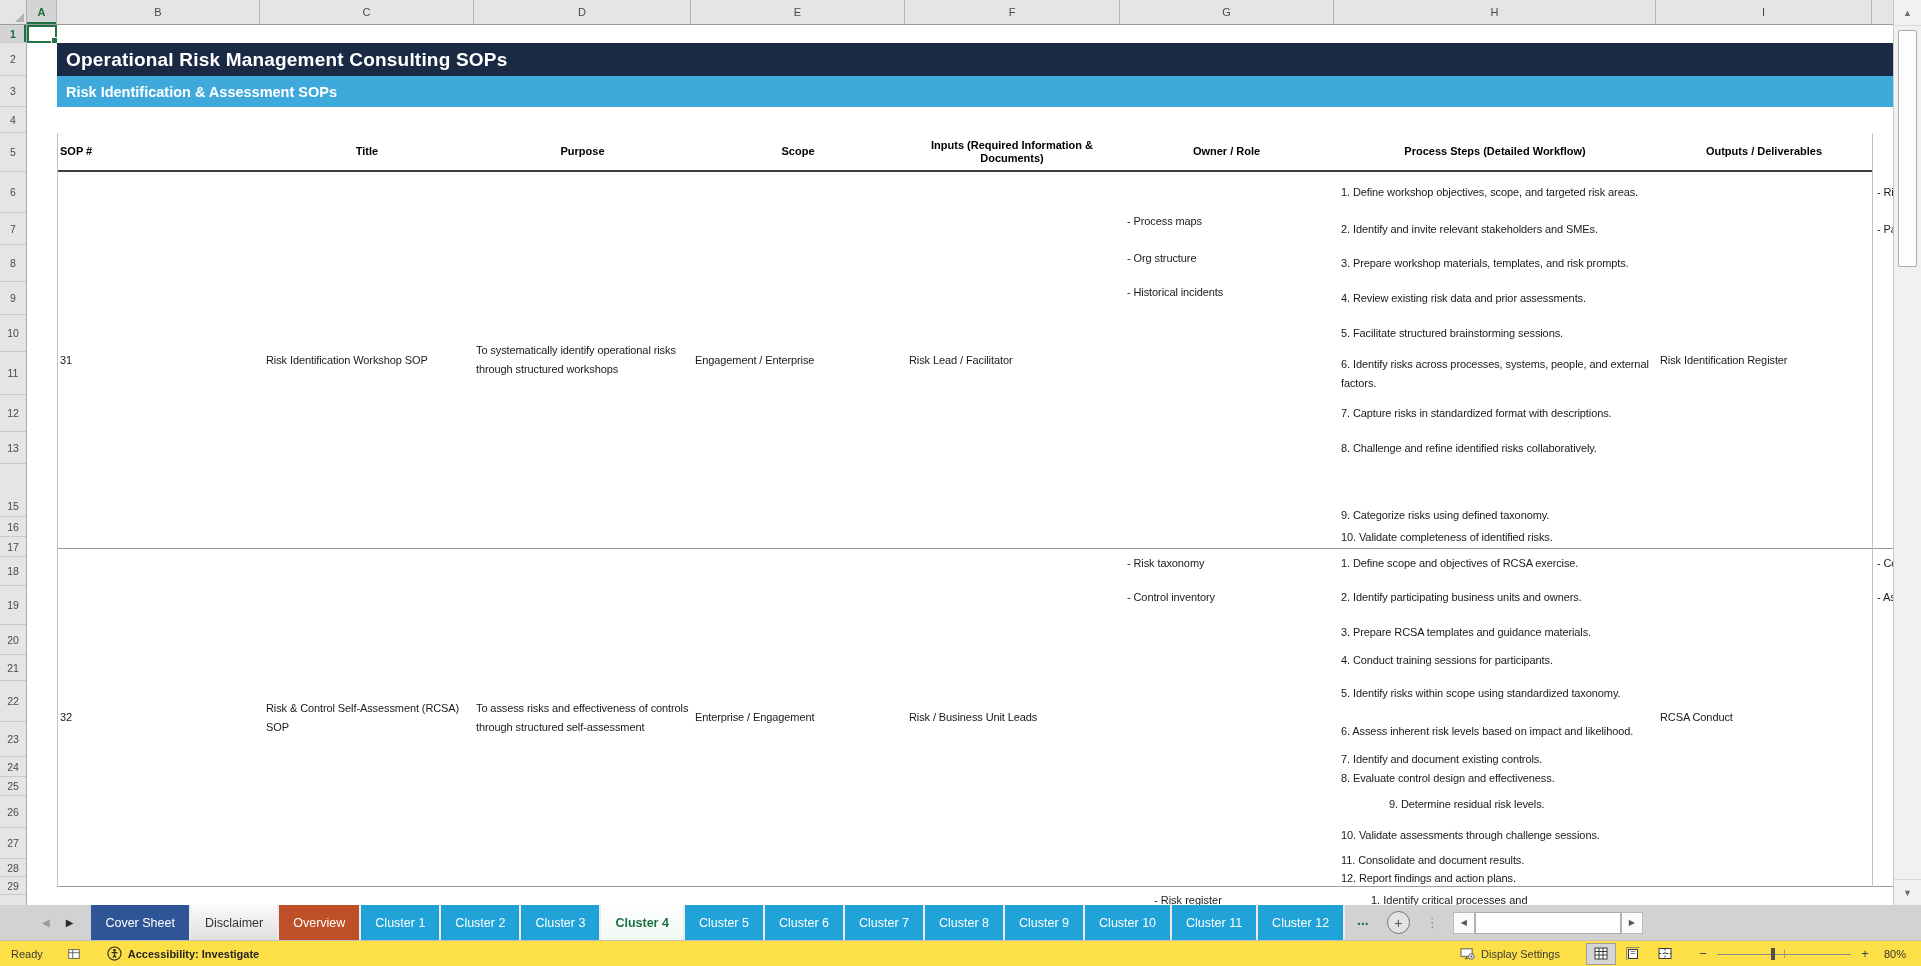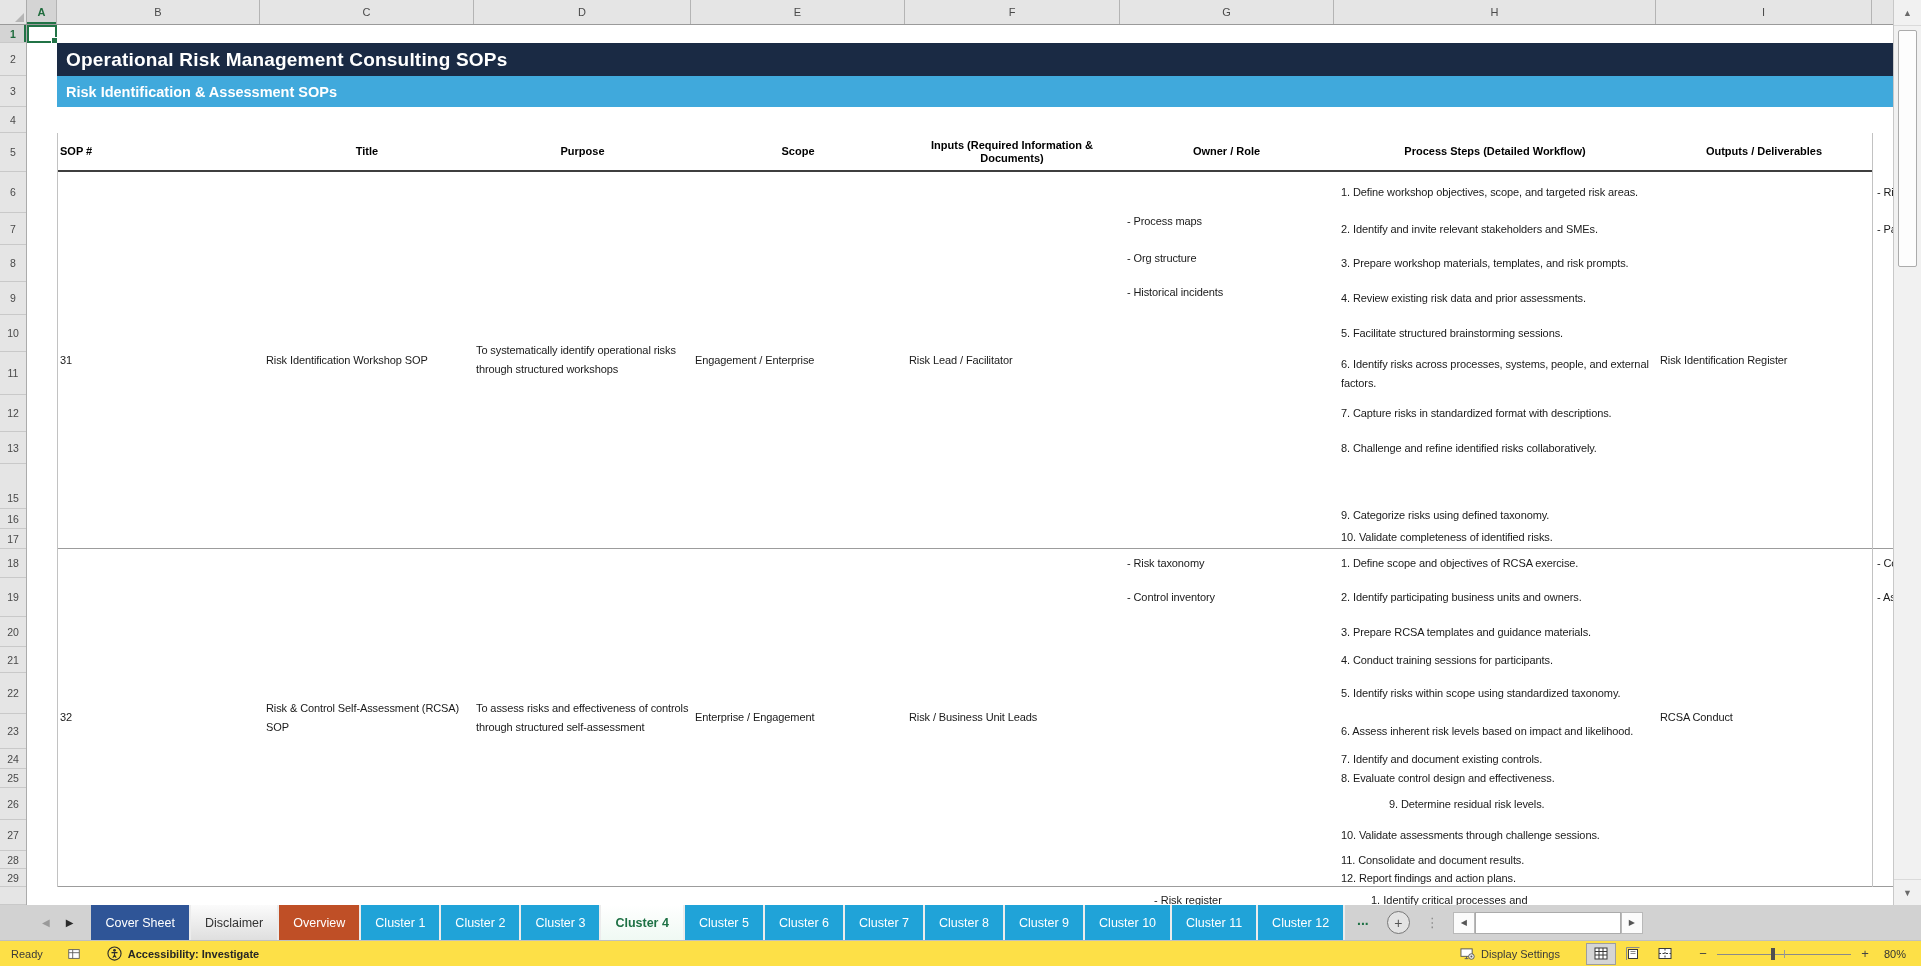--- a/index.html
+++ b/index.html
@@ -110,21 +110,21 @@
       <div class="rh" style="height: 39px;">5</div>
       <div class="rh" style="height: 41px;">6</div>
       <div class="rh" style="height: 32px;">7</div>
       <div class="rh" style="height: 37px;">8</div>
       <div class="rh" style="height: 33px;">9</div>
       <div class="rh" style="height: 37px;">10</div>
       <div class="rh" style="height: 43px;">11</div>
       <div class="rh" style="height: 37px;">12</div>
       <div class="rh" style="height: 32px;">13</div>
       <div class="rh" style="height: 24px; margin-left: 44px;">14</div>
-      <div class="rh" style="height: 21px;">15</div>
+      <div class="rh" style="height: 21px; margin-top: 8px;">15</div>
       <div class="rh" style="height: 20px;">16</div>
       <div class="rh" style="height: 20px;">17</div>
       <div class="rh" style="height: 29px;">18</div>
       <div class="rh" style="height: 39px;">19</div>
       <div class="rh" style="height: 30px;">20</div>
       <div class="rh" style="height: 26px;">21</div>
       <div class="rh" style="height: 41px;">22</div>
       <div class="rh" style="height: 35px;">23</div>
       <div class="rh" style="height: 20px;">24</div>
       <div class="rh" style="height: 19px;">25</div>

